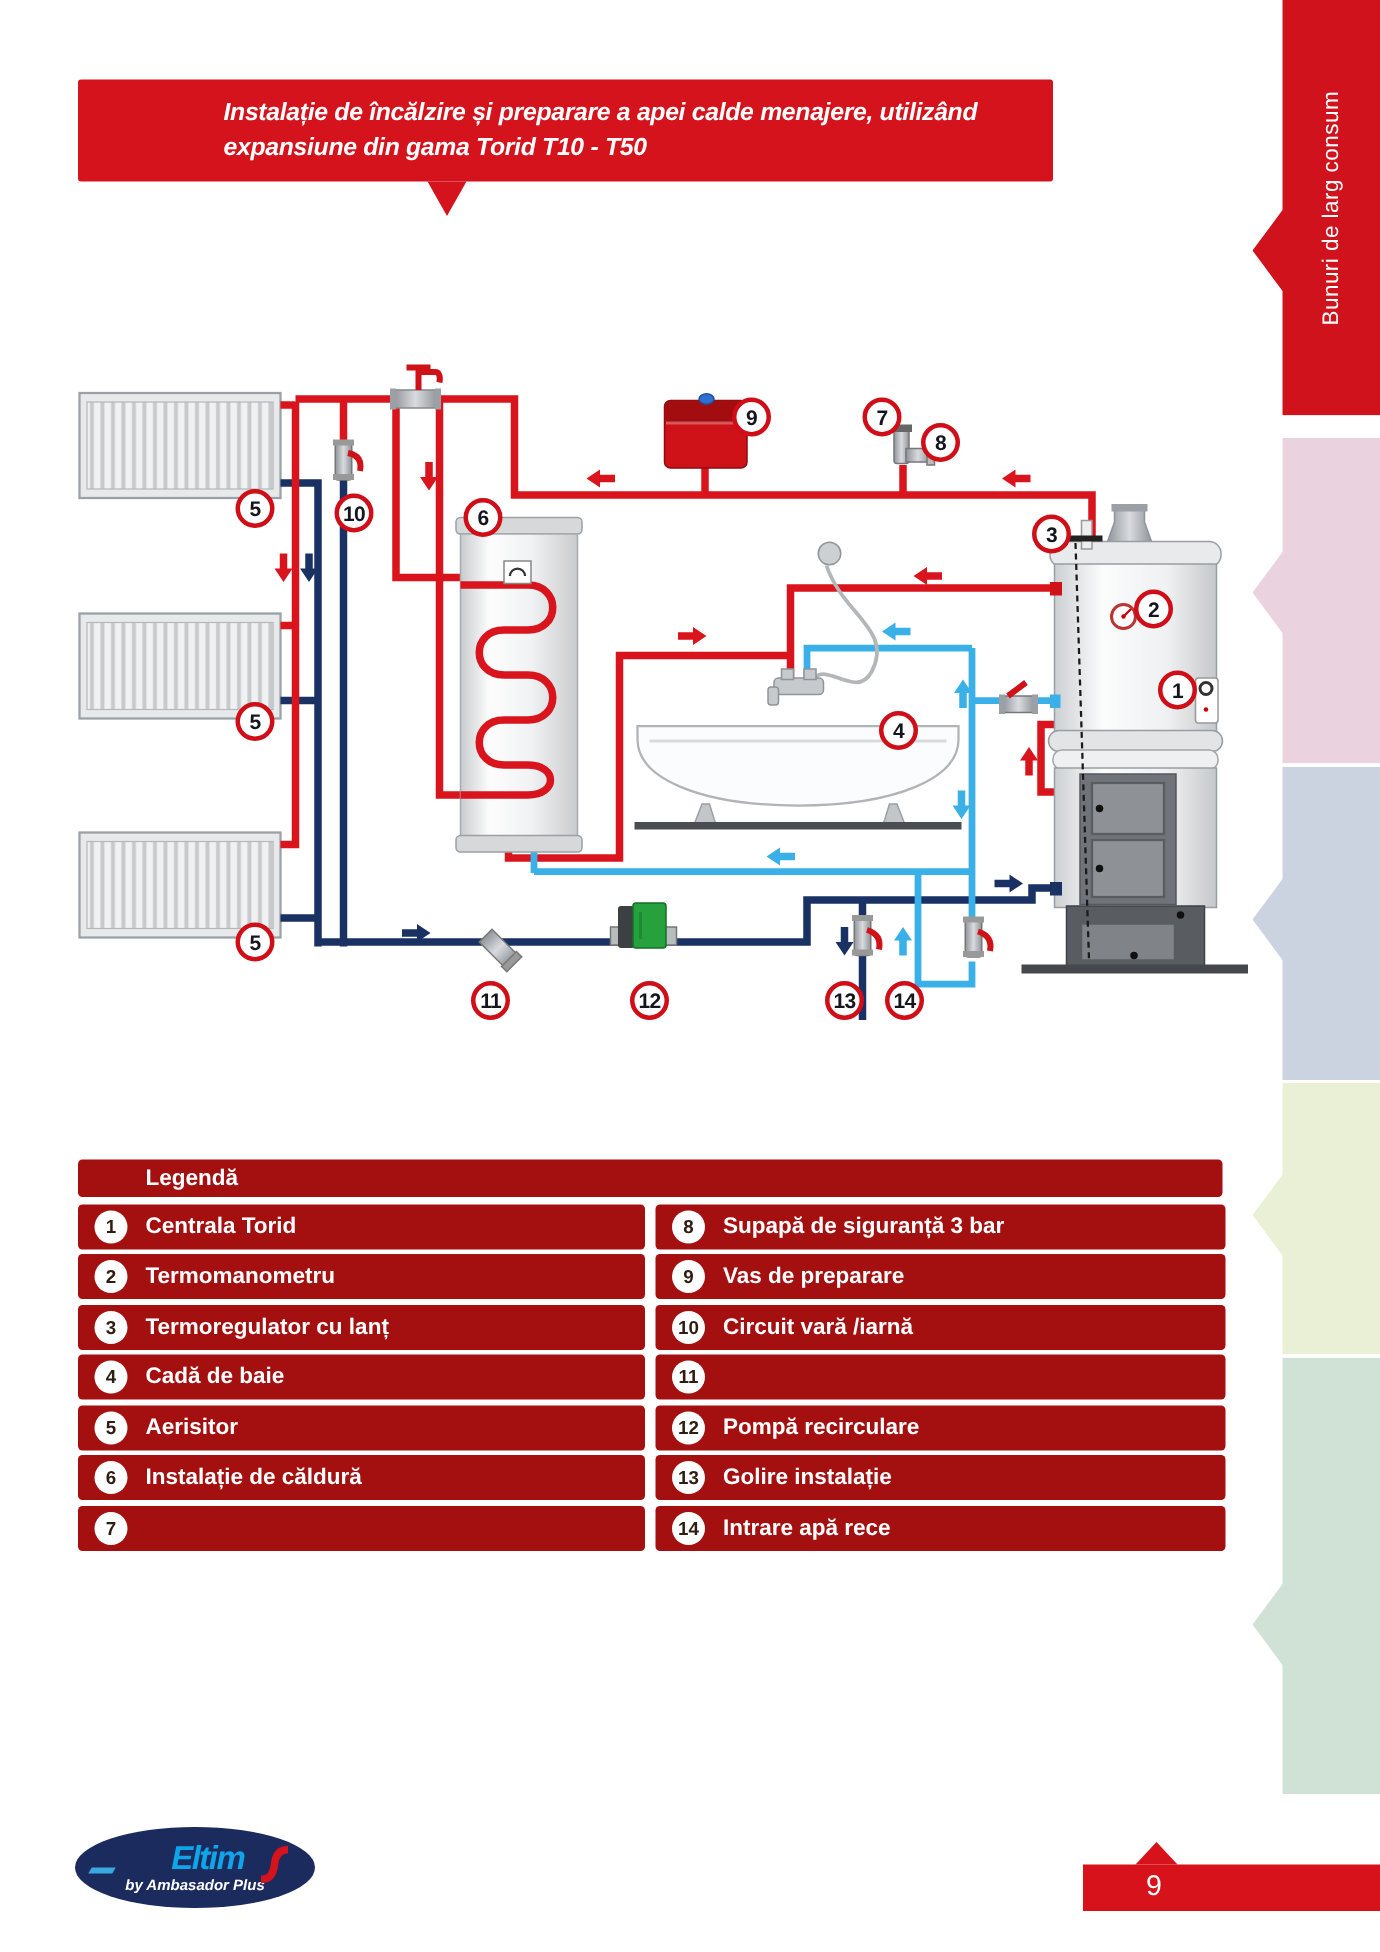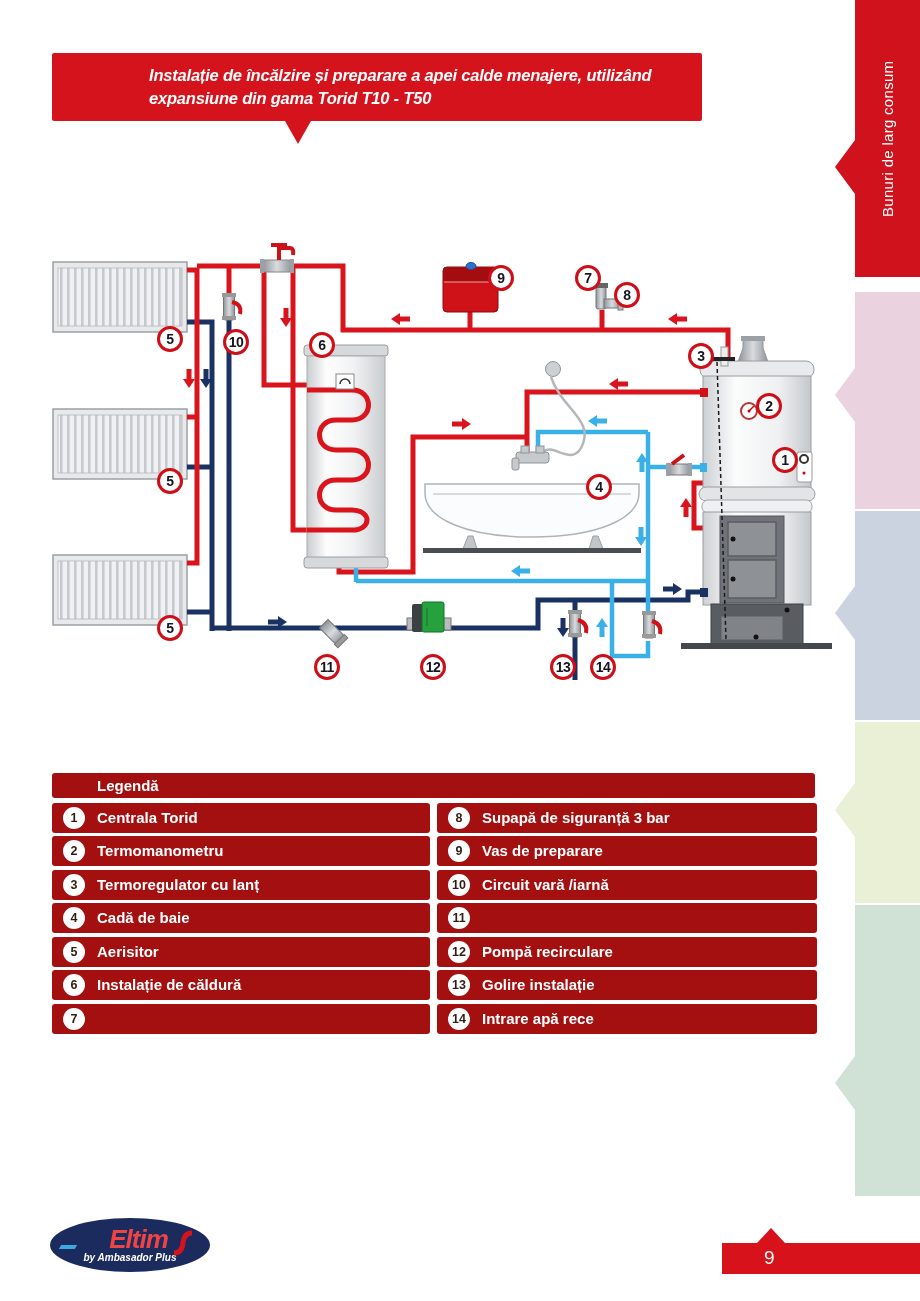--- a/index.html
+++ b/index.html
@@ -54,21 +54,21 @@
   .lbadge{
     position:absolute;left:11px;top:4px;width:22px;height:22px;border-radius:50%;background:#fff;
     color:#2f1d12;font-weight:bold;font-size:12.5px;display:flex;align-items:center;justify-content:center;
   }
   .llabel{margin-left:45px;line-height:30px;font-weight:bold;font-size:15px;white-space:nowrap;}
   
   .logo{
     position:absolute;left:50px;top:1218px;width:160px;height:54px;border-radius:50%;
     background:#1c2b5e;display:flex;flex-direction:column;align-items:center;justify-content:center;
   }
-  .logo-main{color:#ef4444;font-weight:bold;font-style:italic;font-size:26px;line-height:24px;letter-spacing:-1px;margin-left:17px;}
+  .logo-main{color:#0ea5e9;font-weight:bold;font-style:italic;font-size:22px;line-height:24px;letter-spacing:-1px;margin-left:17px;}
   .logo-sub{color:#fff;font-weight:bold;font-style:italic;font-size:10px;margin-top:1px;}
   .logo-dash{position:absolute;left:10px;top:27px;width:16px;height:4px;background:#39a9e0;transform:skewX(-30deg);}
   .logo-swoosh{position:absolute;right:16px;top:12px;}
   .pagebar{position:absolute;left:722px;top:1243px;width:198px;height:31px;background:#d8121b;}
   .pagebar-tri{
     position:absolute;left:35px;top:-15px;width:0;height:0;
     border-left:14px solid transparent;border-right:14px solid transparent;
     border-bottom:15px solid #d8121b;
   }
   .pagenum{position:absolute;left:42px;top:4px;color:#fff;font-size:19px;}

